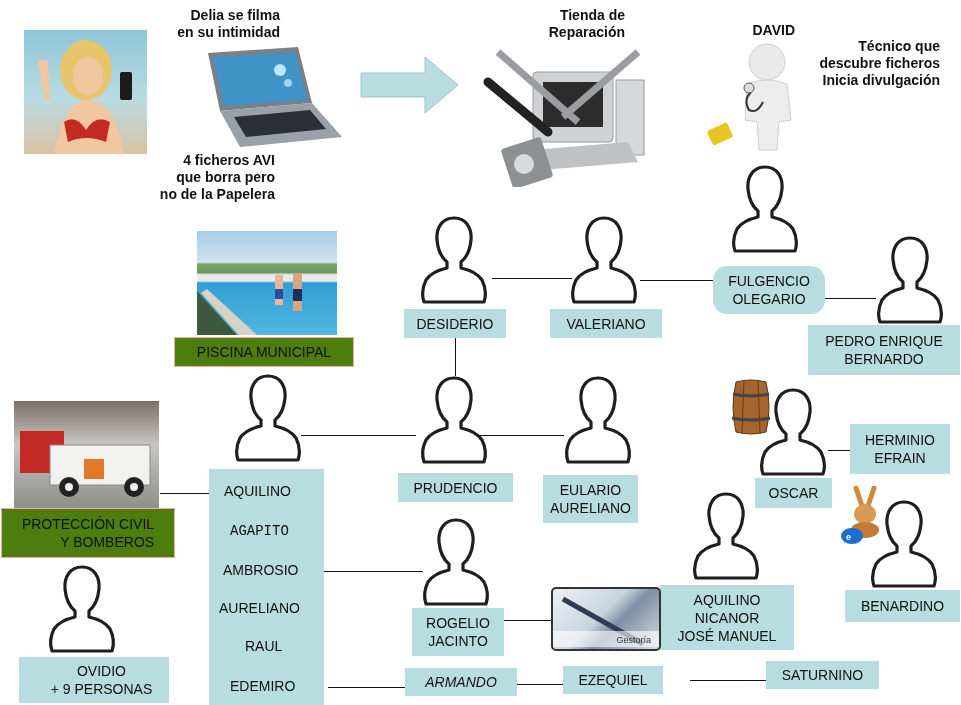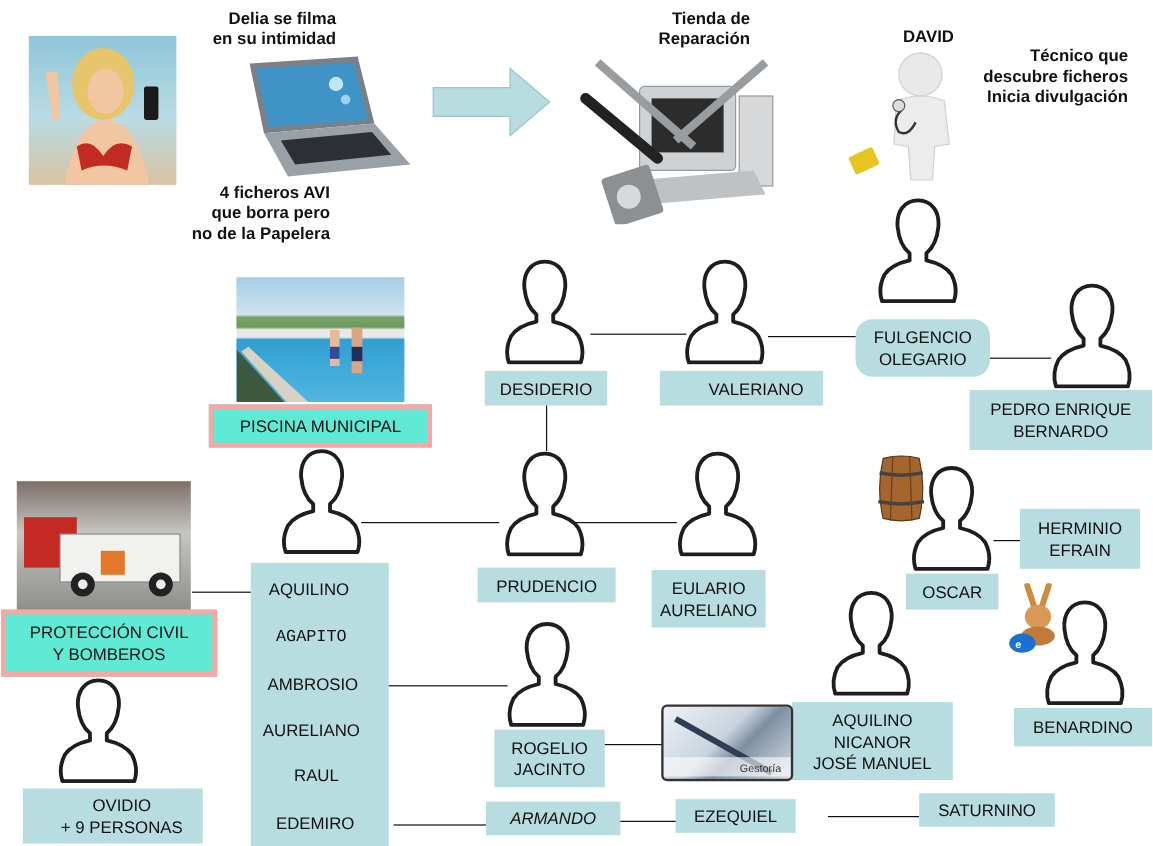--- a/index.html
+++ b/index.html
@@ -2,21 +2,21 @@
 <html><head>
 <meta charset="utf-8">
 <style>
   html, body { margin:0; padding:0; background:#ffffff; }
   body { width:961px; height:705px; position:relative; overflow:hidden;
          font-family:"Liberation Sans", sans-serif; color:#111; }
   .abs { position:absolute; }
   .cap { position:absolute; font-weight:bold; font-size:14px; text-align:right; line-height:17px; color:#111; white-space:pre-line; }
   .nbox { position:absolute; background:#b7dde0; font-size:14px; text-align:center;
           display:flex; align-items:center; justify-content:center; line-height:18px; color:#111; white-space:pre-line; }
-  .obox { position:absolute; background:#5eead4; border:4px solid #fca5a5; font-size:14px; text-align:center;
+  .obox { position:absolute; background:#4d7c0f; border:1px solid #fca5a5; font-size:14px; text-align:right;
           display:flex; align-items:center; justify-content:center; line-height:18px; white-space:pre-line; }
   .person { position:absolute; width:76px; height:90px; }
   .person svg { width:100%; height:100%; }
   .line { position:absolute; background:#111; }
   .img { position:absolute; overflow:hidden; }
   .multi { position:absolute; background:#b7dde0; }
   .multi span { position:absolute; font-size:14px; }
 </style>
 </head>
 <body>
@@ -137,21 +137,21 @@
       <use href="#person-shape"></use>
     </svg></div>
 <div class="person" style="left:418px;top:516px;"><svg viewBox="0 0 76 90">
       <use href="#person-shape"></use>
     </svg></div>
 <div class="person" style="left:44px;top:563px;"><svg viewBox="0 0 76 90">
       <use href="#person-shape"></use>
     </svg></div>
 
 <div class="nbox" style="left:404px;top:309px;width:102px;height:29px;">DESIDERIO</div>
-<div class="nbox" style="left:550px;top:309px;width:112px;height:29px;padding-left:24px;">VALERIANO</div>
+<div class="nbox" style="left:550px;top:309px;width:112px;height:29px;">VALERIANO</div>
 <div class="nbox" style="left:713px;top:266px;width:112px;height:48px;border-radius:14px;">FULGENCIO
 OLEGARIO</div>
 <div class="nbox" style="left:808px;top:325px;width:152px;height:50px;">PEDRO ENRIQUE
 BERNARDO</div>
 <div class="nbox" style="left:398px;top:473px;width:115px;height:29px;">PRUDENCIO</div>
 <div class="nbox" style="left:543px;top:475px;width:95px;height:48px;">EULARIO
 AURELIANO</div>
 <div class="nbox" style="left:755px;top:478px;width:77px;height:30px;">OSCAR</div>
 <div class="nbox" style="left:850px;top:424px;width:100px;height:50px;">HERMINIO
 EFRAIN</div>

